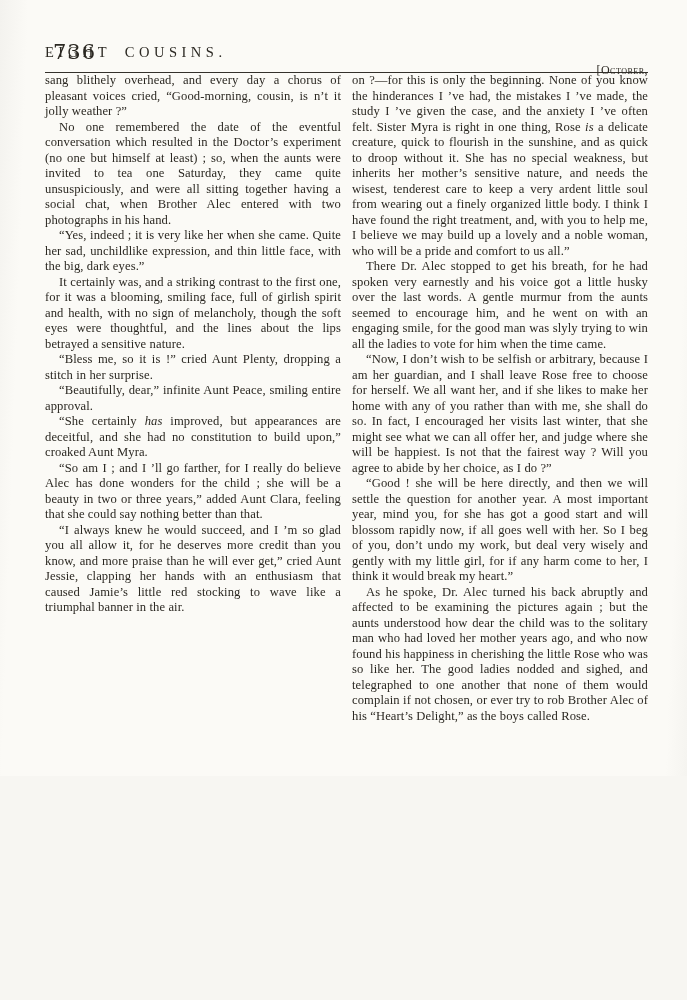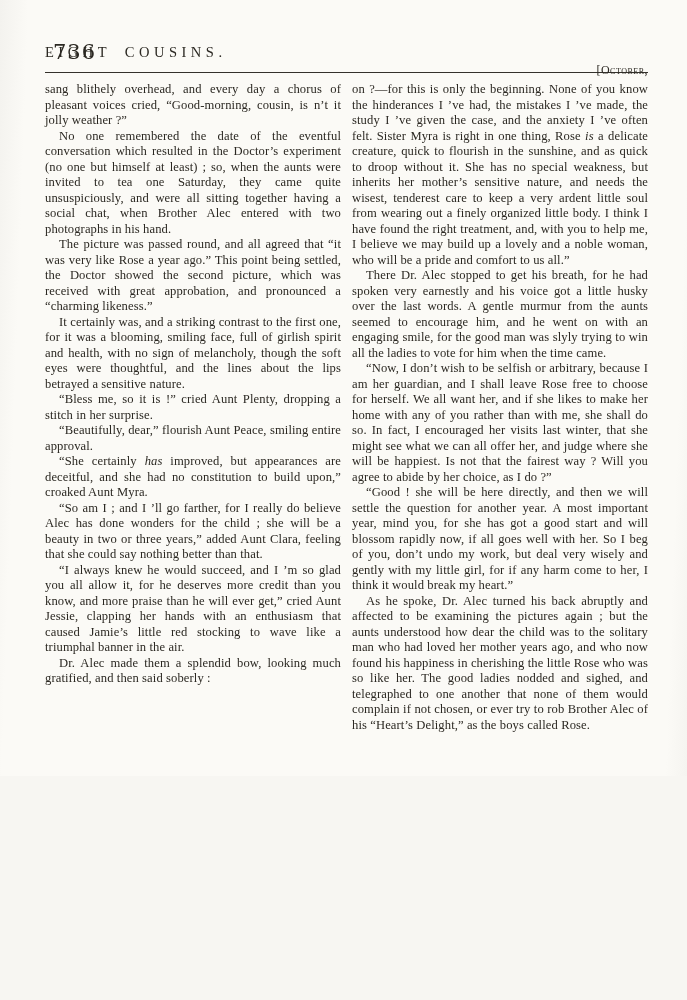--- a/index.html
+++ b/index.html
@@ -51,21 +51,21 @@
   }
   .header-rule {
     width: 603px;
     height: 0;
     border-top: 1.6px solid #34312b;
     margin-top: 6px;
   }
   main.columns {
     display: flex;
     gap: 11px;
-    margin-top: 9px;
+    margin-top: 0;
     width: 603px;
   }
   .column {
     width: 296px;
     font-size: 12.6px;
     line-height: 15.5px;
     text-align: justify;
     letter-spacing: 0.1px;
   }
   .column p {
@@ -83,28 +83,27 @@
   <header class="page-header">
     <span class="page-number">736</span>
     <span class="running-title">EIGHT COUSINS.</span>
     <span class="issue-label">[October,</span>
   </header>
   <div class="header-rule"></div>
   <main class="columns">
     <div class="column">
         <p>sang blithely overhead, and every day a chorus of pleasant voices cried, “Good-morning, cousin, is n’t it jolly weather&nbsp;?”</p>
         <p>No one remembered the date of the eventful conversation which resulted in the Doctor’s experiment (no one but himself at least)&nbsp;; so, when the aunts were invited to tea one Saturday, they came quite unsuspiciously, and were all sitting together having a social chat, when Brother Alec entered with two photographs in his hand.</p>
-        <p>The picture was passed round, and all agreed that “it was very like Rose a year ago.” This point being settled, the Doctor showed the second picture, which was received with great approbation, and pronounced a “charming likeness.”</p>
+        <p>“Yes, indeed&nbsp;; it is very like her when she came. Quite her sad, unchildlike expression, and thin little face, with the big, dark eyes.”</p>
         <p>It certainly was, and a striking contrast to the first one, for it was a blooming, smiling face, full of girlish spirit and health, with no sign of melancholy, though the soft eyes were thoughtful, and the lines about the lips betrayed a sensitive nature.</p>
         <p>“Bless me, so it is&nbsp;!” cried Aunt Plenty, dropping a stitch in her surprise.</p>
-        <p>“Beautifully, dear,” flourish Aunt Peace, smiling entire approval.</p>
+        <p>“Beautifully, dear,” infinite Aunt Peace, smiling entire approval.</p>
         <p>“She certainly <i>has</i> improved, but appearances are deceitful, and she had no constitution to build upon,” croaked Aunt Myra.</p>
         <p>“So am I&nbsp;; and I&nbsp;’ll go farther, for I really do believe Alec has done wonders for the child&nbsp;; she will be a beauty in two or three years,” added Aunt Clara, feeling that she could say nothing better than that.</p>
         <p>“I always knew he would succeed, and I&nbsp;’m so glad you all allow it, for he deserves more credit than you know, and more praise than he will ever get,” cried Aunt Jessie, clapping her hands with an enthusiasm that caused Jamie’s little red stocking to wave like a triumphal banner in the air.</p>
-        <p>Dr. Alec made them a splendid bow, looking much gratified, and then said soberly&nbsp;:</p>
       </div>
     <div class="column">
         <p>on&nbsp;?—for this is only the beginning. None of you know the hinderances I&nbsp;’ve had, the mistakes I&nbsp;’ve made, the study I&nbsp;’ve given the case, and the anxiety I&nbsp;’ve often felt. Sister Myra is right in one thing, Rose <i>is</i> a delicate creature, quick to flourish in the sunshine, and as quick to droop without it. She has no special weakness, but inherits her mother’s sensitive nature, and needs the wisest, tenderest care to keep a very ardent little soul from wearing out a finely organized little body. I think I have found the right treatment, and, with you to help me, I believe we may build up a lovely and a noble woman, who will be a pride and comfort to us all.”</p>
         <p>There Dr. Alec stopped to get his breath, for he had spoken very earnestly and his voice got a little husky over the last words. A gentle murmur from the aunts seemed to encourage him, and he went on with an engaging smile, for the good man was slyly trying to win all the ladies to vote for him when the time came.</p>
         <p>“Now, I don’t wish to be selfish or arbitrary, because I am her guardian, and I shall leave Rose free to choose for herself. We all want her, and if she likes to make her home with any of you rather than with me, she shall do so. In fact, I encouraged her visits last winter, that she might see what we can all offer her, and judge where she will be happiest. Is not that the fairest way&nbsp;? Will you agree to abide by her choice, as I do&nbsp;?”</p>
         <p>“Good&nbsp;! she will be here directly, and then we will settle the question for another year. A most important year, mind you, for she has got a good start and will blossom rapidly now, if all goes well with her. So I beg of you, don’t undo my work, but deal very wisely and gently with my little girl, for if any harm come to her, I think it would break my heart.”</p>
         <p>As he spoke, Dr. Alec turned his back abruptly and affected to be examining the pictures again&nbsp;; but the aunts understood how dear the child was to the solitary man who had loved her mother years ago, and who now found his happiness in cherishing the little Rose who was so like her. The good ladies nodded and sighed, and telegraphed to one another that none of them would complain if not chosen, or ever try to rob Brother Alec of his “Heart’s Delight,” as the boys called Rose.</p>
       </div>
   </main>
 </div>

